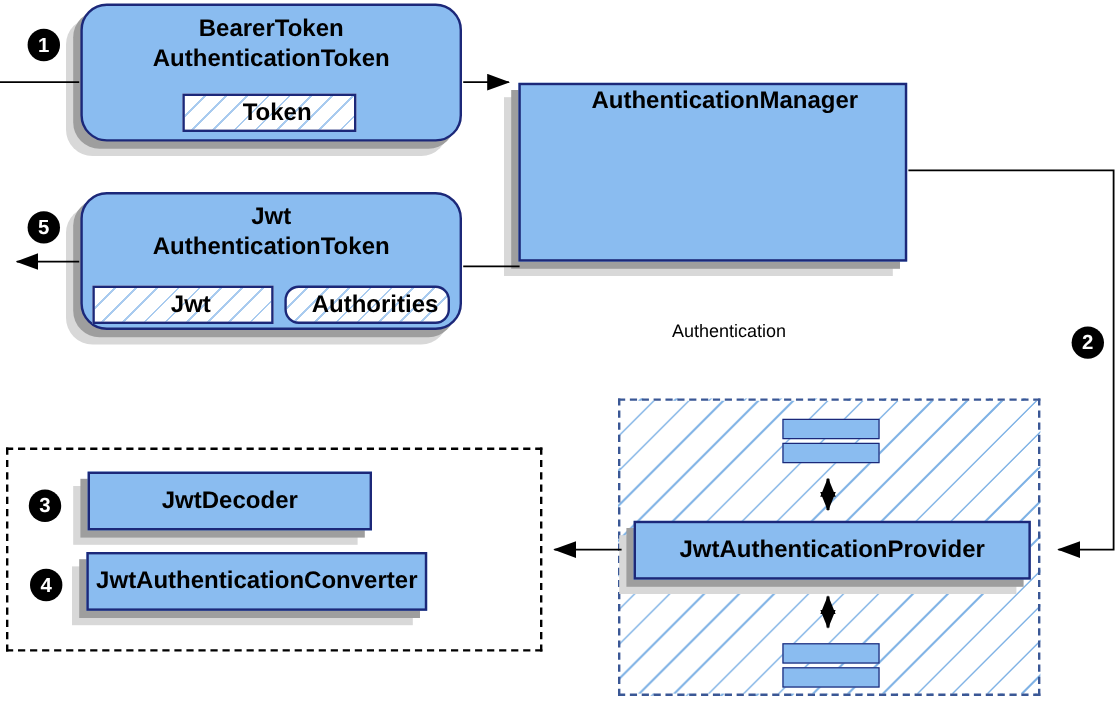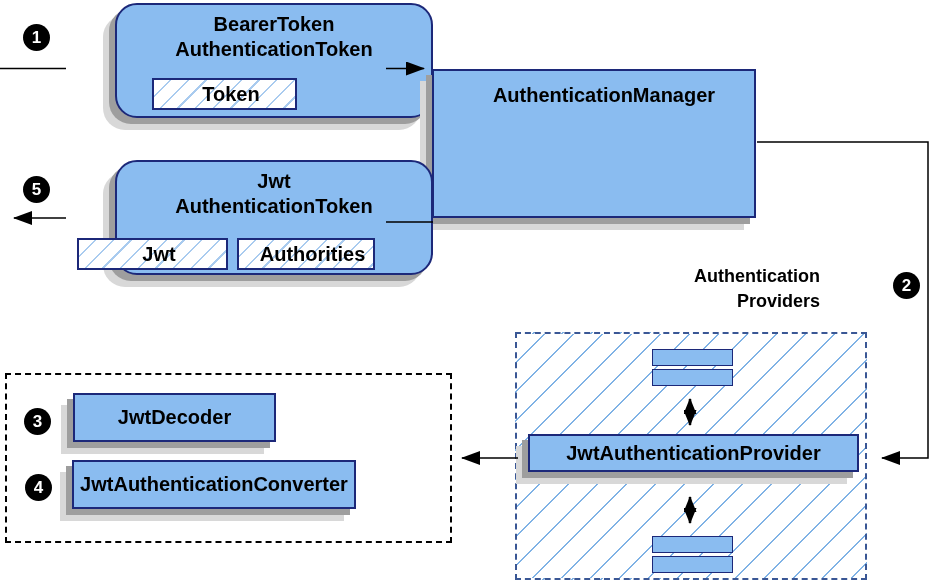--- a/index.html
+++ b/index.html
@@ -23,21 +23,21 @@
     position:relative;width:932px;height:584px;background:#fff;overflow:hidden;
     color:var(--text-color);
   }
   .abs{position:absolute;}
   .blue-box{
     background:var(--box-fill);
     border:2px solid var(--box-border);
     box-shadow:-6px 6px 0 var(--shadow-dark), -12px 12px 0 var(--shadow-light);
     font-weight:bold;font-size:20px;text-align:center;
   }
-  .rounded{border-radius:22px;margin-left:48px;}
+  .rounded{border-radius:22px;}
   .title-2line{line-height:25px;padding-top:7px;}
   .hatch-sub{
     background-color:#fff;
     background-image:repeating-linear-gradient(135deg, rgba(0,0,0,0) 0px, rgba(0,0,0,0) 11px, var(--hatch-small) 11px, var(--hatch-small) 12.5px);
     border:2px solid var(--box-border);
     font-weight:bold;font-size:20px;text-align:center;padding-left:13px;
   }
   .hatch-sub.thin{border-width:1px;}
   .dashed-area{
     background-color:#fff;
@@ -51,21 +51,21 @@
   .bar{
     background:var(--box-fill);
     border:1.5px solid var(--box-border);
   }
   .step-circle{
     width:27px;height:27px;border-radius:50%;
     background:var(--step-bg);color:var(--step-fg);
     font-weight:bold;font-size:17px;line-height:27px;text-align:center;
   }
   .free-label{
-    font-weight:bold;font-size:18px;line-height:25px;text-align:right;
+    font-weight:normal;font-size:15px;line-height:25px;text-align:left;
   }
   .vcenter{display:flex;align-items:center;justify-content:center;}
   svg.wires{position:absolute;left:0;top:0;z-index:4;pointer-events:none;}
   .z1{z-index:1;} .z2{z-index:2;} .z3{z-index:3;} .z5{z-index:5;}
 </style>
 </head>
 <body>
 
 <div class="stage">
 
@@ -92,55 +92,54 @@
     <div class="title-2line">
       <div>BearerToken</div>
       <div>AuthenticationToken</div>
     </div>
   </div>
   <div class="abs hatch-sub vcenter z2" style="left:152px;top:78px;width:145px;height:32px;">
     <span>Token</span>
   </div>
 
   <div class="abs blue-box z1" style="left:432px;top:69px;width:324px;height:149px;">
-    <div style="padding-top:13px;margin-left:20px;">AuthenticationManager</div>
+    <div style="padding-top:2px;margin-left:20px;">AuthenticationManager</div>
   </div>
 
   <div class="abs blue-box rounded z1" style="left:67px;top:160px;width:318px;height:115px;">
     <div class="title-2line">
       <div>Jwt</div>
       <div>AuthenticationToken</div>
     </div>
   </div>
   <div class="abs hatch-sub vcenter z2" style="left:77px;top:238px;width:151px;height:32px;">
     <span>Jwt</span>
   </div>
-  <div class="abs hatch-sub vcenter z2" style="left:237px;top:238px;width:138px;height:32px;">
+  <div class="abs hatch-sub vcenter z2" style="left:237px;top:238px;width:138px;height:32px;border-radius:12px;">
     <span>Authorities</span>
   </div>
 
   <div class="abs free-label" style="left:560px;top:264px;width:260px;">
     <div>Authentication</div>
-    <div>Providers</div>
   </div>
 
   <div class="abs dashed-area" style="left:515px;top:332px;width:352px;height:248px;"></div>
 
   <div class="abs bar z1" style="left:652px;top:349px;width:81px;height:17px;"></div>
   <div class="abs bar z1" style="left:652px;top:369px;width:81px;height:17px;"></div>
   <div class="abs bar z1" style="left:652px;top:536px;width:81px;height:17px;"></div>
   <div class="abs bar z1" style="left:652px;top:556px;width:81px;height:17px;"></div>
 
-  <div class="abs blue-box vcenter z3" style="left:528px;top:434px;width:331px;height:38px;">
+  <div class="abs blue-box vcenter z3" style="left:528px;top:434px;width:331px;height:49px;">
     <span>JwtAuthenticationProvider</span>
   </div>
 
   <div class="abs dotted-area" style="left:5px;top:373px;width:447px;height:170px;"></div>
 
-  <div class="abs blue-box vcenter z1" style="left:73px;top:393px;width:203px;height:49px;">
+  <div class="abs blue-box vcenter z1" style="left:73px;top:393px;width:237px;height:49px;">
     <span>JwtDecoder</span>
   </div>
 
   <div class="abs blue-box vcenter z1" style="left:72px;top:460px;width:284px;height:49px;">
     <span>JwtAuthenticationConverter</span>
   </div>
 
   <div class="abs step-circle z5" style="left:23px;top:24px;">1</div>
   <div class="abs step-circle z5" style="left:893px;top:272px;">2</div>
   <div class="abs step-circle z5" style="left:24px;top:408px;">3</div>

